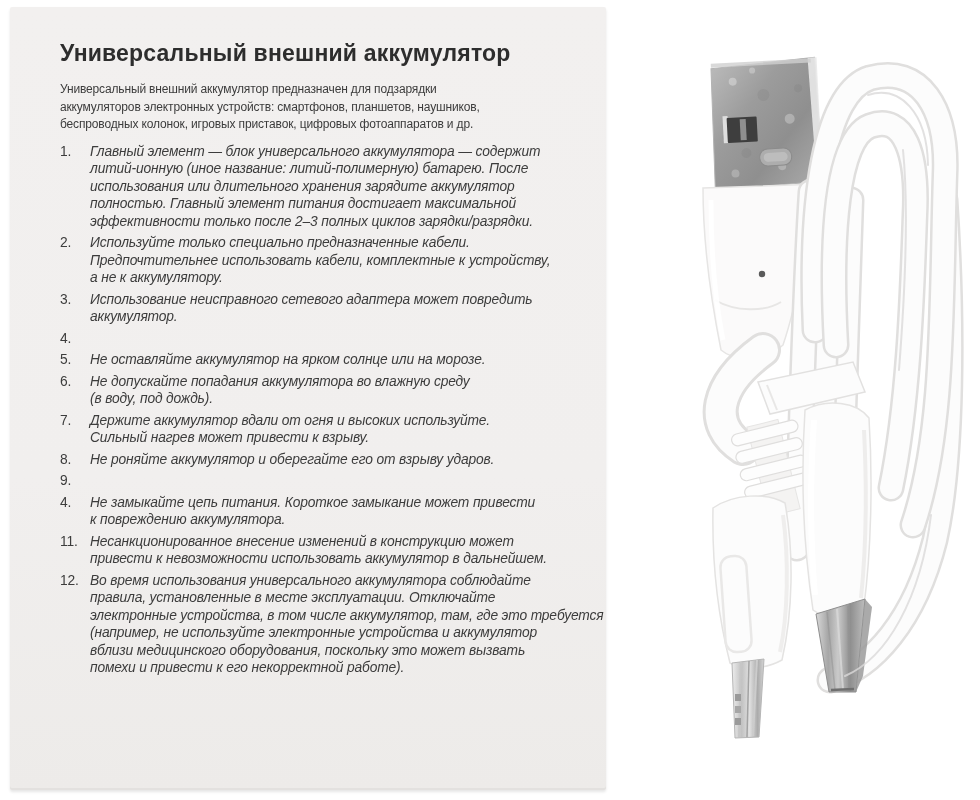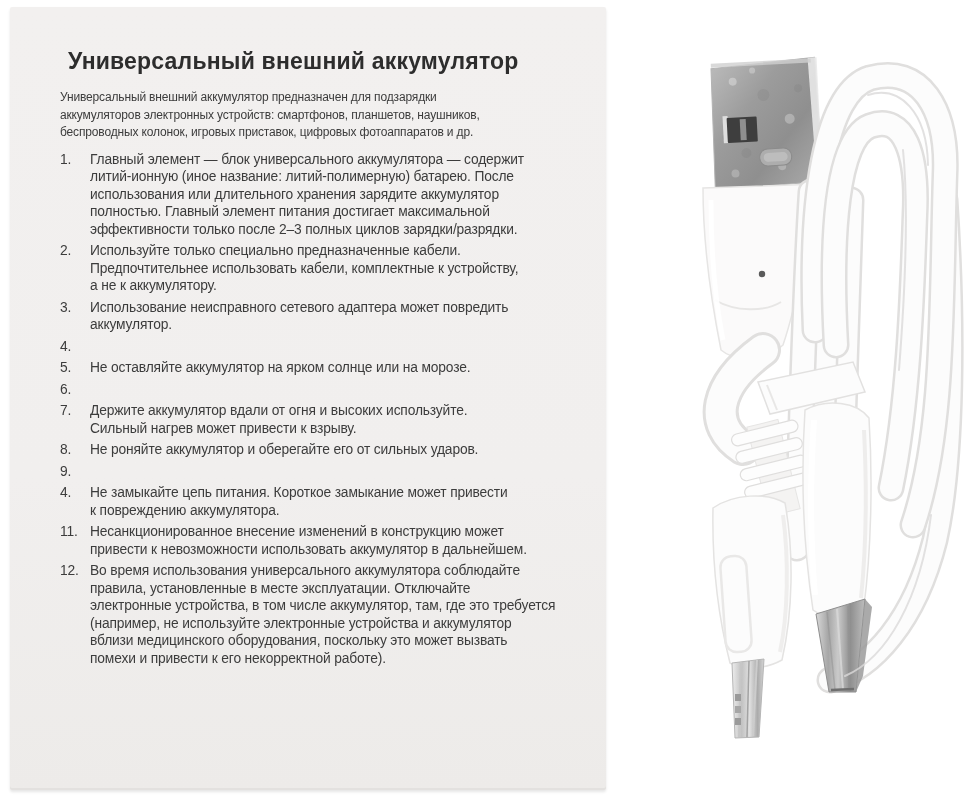--- a/index.html
+++ b/index.html
@@ -11,35 +11,35 @@
   .paper{
     position:absolute;left:10px;top:7px;width:596px;height:783px;
     box-sizing:border-box;
     background:linear-gradient(180deg,#f2f0ef 0%,#f1efee 60%,#edebe9 100%);
     border-radius:2px;
     box-shadow:0 2px 3px rgba(0,0,0,.10), inset 0 -2px 0 #e3e1df;
     padding:33px 36px 0 50px;
     color:#3c3c3c;
   }
   .paper h1{
-    margin:8px;font-size:23px;line-height:26px;font-weight:bold;color:#2d2d2d;letter-spacing:.2px;
+    margin:0;font-size:23px;line-height:26px;font-weight:bold;color:#2d2d2d;letter-spacing:.2px;
   }
   .paper h2{
     margin:27px 0 0;font-size:15px;line-height:18px;font-weight:bold;color:#333333;
   }
   .intro{
     margin:15px 0 0;font-size:12px;line-height:17.5px;white-space:pre;letter-spacing:-.15px;
   }
   ol.safety{
     list-style:none;margin:9px 0 0;padding:0;
     font-size:13.8px;line-height:17.5px;letter-spacing:-.15px;
   }
   ol.safety li{display:flex;margin:0 0 4px;}
   ol.safety .num{flex:none;width:30px;}
-  ol.safety .txt{white-space:pre;}
+  ol.safety .txt{white-space:pre;font-style:italic;}
   .photo{position:absolute;left:615px;top:0;width:365px;height:800px;}
   
   .cout{fill:none;stroke:#e0dfde;stroke-width:27;stroke-linecap:round;}
   .cin{fill:none;stroke:#fcfcfc;stroke-width:22;stroke-linecap:round;}
   .cout.thin{stroke-width:36;}
   .cin.thin{stroke-width:30;}
   .cshade{fill:none;stroke:#dbdad9;stroke-width:2;stroke-linecap:round;opacity:.8;}
 </style>
 </head>
 <body>
@@ -71,29 +71,31 @@
       </li>
       <li>
         <span class="num">4.</span>
       </li>
       <li>
         <span class="num">5.</span>
         <span class="txt">Не оставляйте аккумулятор на ярком солнце или на морозе.</span>
       </li>
       <li>
         <span class="num">6.</span>
+        <span class="txt">Не допускайте попадания аккумулятора во влажную среду
+(в воду, под дождь).</span>
       </li>
       <li>
         <span class="num">7.</span>
         <span class="txt">Держите аккумулятор вдали от огня и высоких используйте.
 Сильный нагрев может привести к взрыву.</span>
       </li>
       <li>
         <span class="num">8.</span>
-        <span class="txt">Не роняйте аккумулятор и оберегайте его от сильных ударов.</span>
+        <span class="txt">Не роняйте аккумулятор и оберегайте его от взрыву ударов.</span>
       </li>
       <li>
         <span class="num">9.</span>
       </li>
       <li>
         <span class="num">4.</span>
         <span class="txt">Не замыкайте цепь питания. Короткое замыкание может привести
 к повреждению аккумулятора.</span>
       </li>
       <li>

